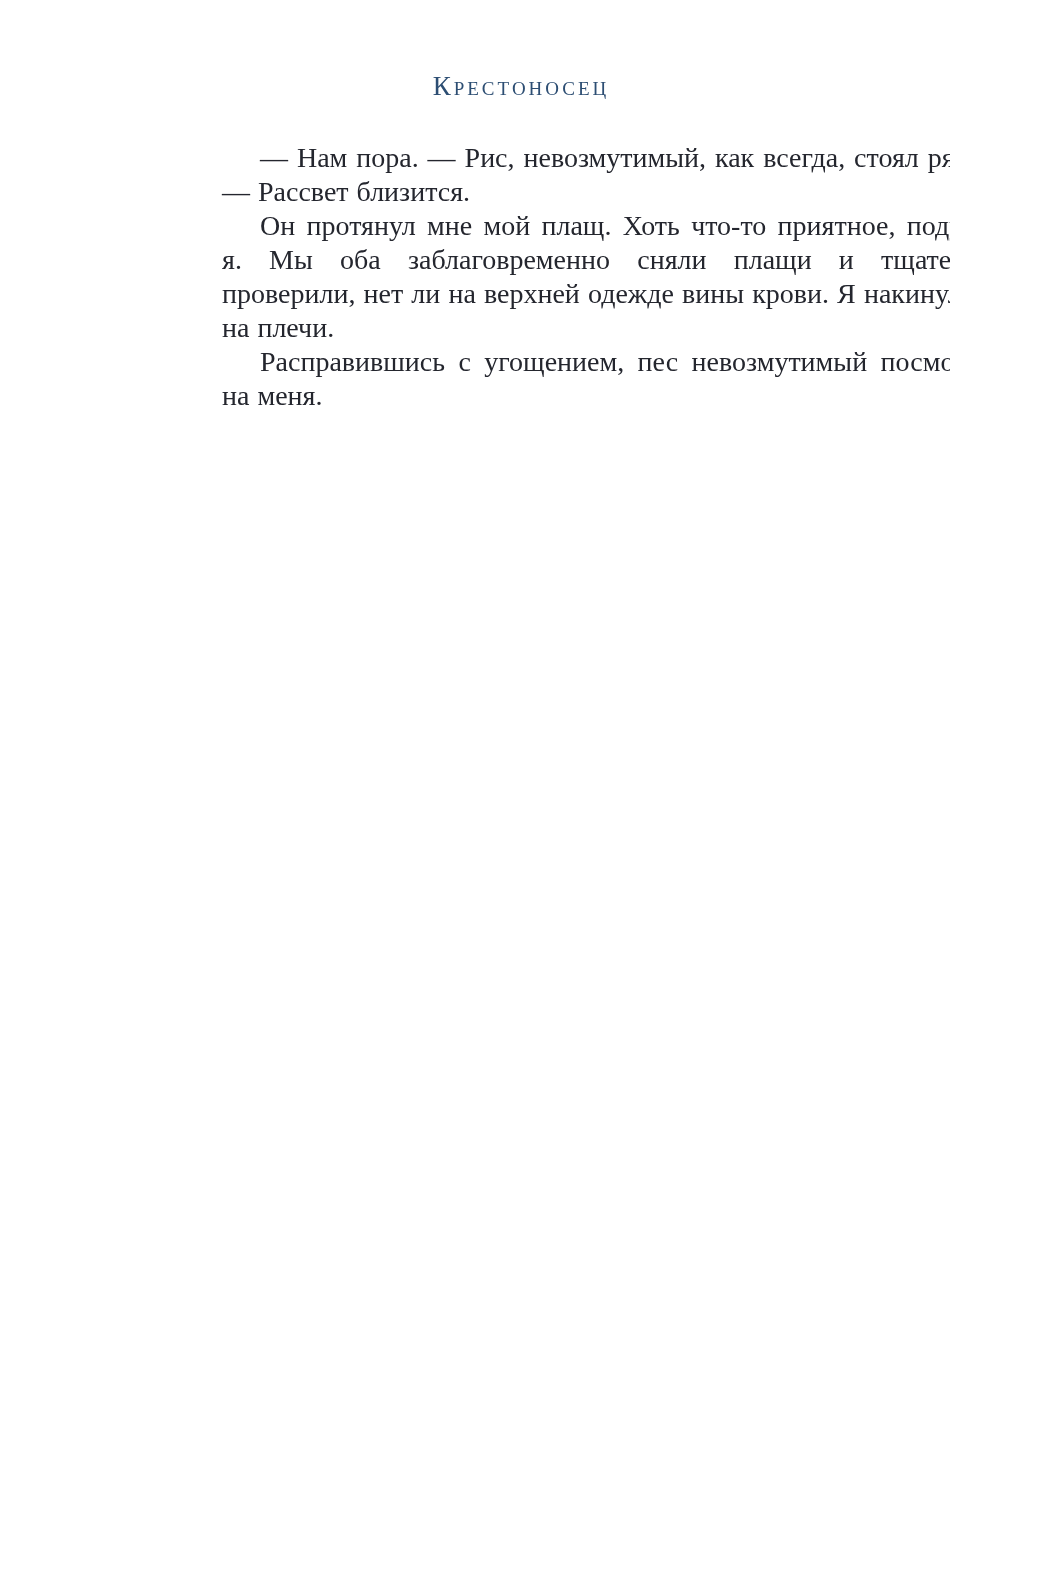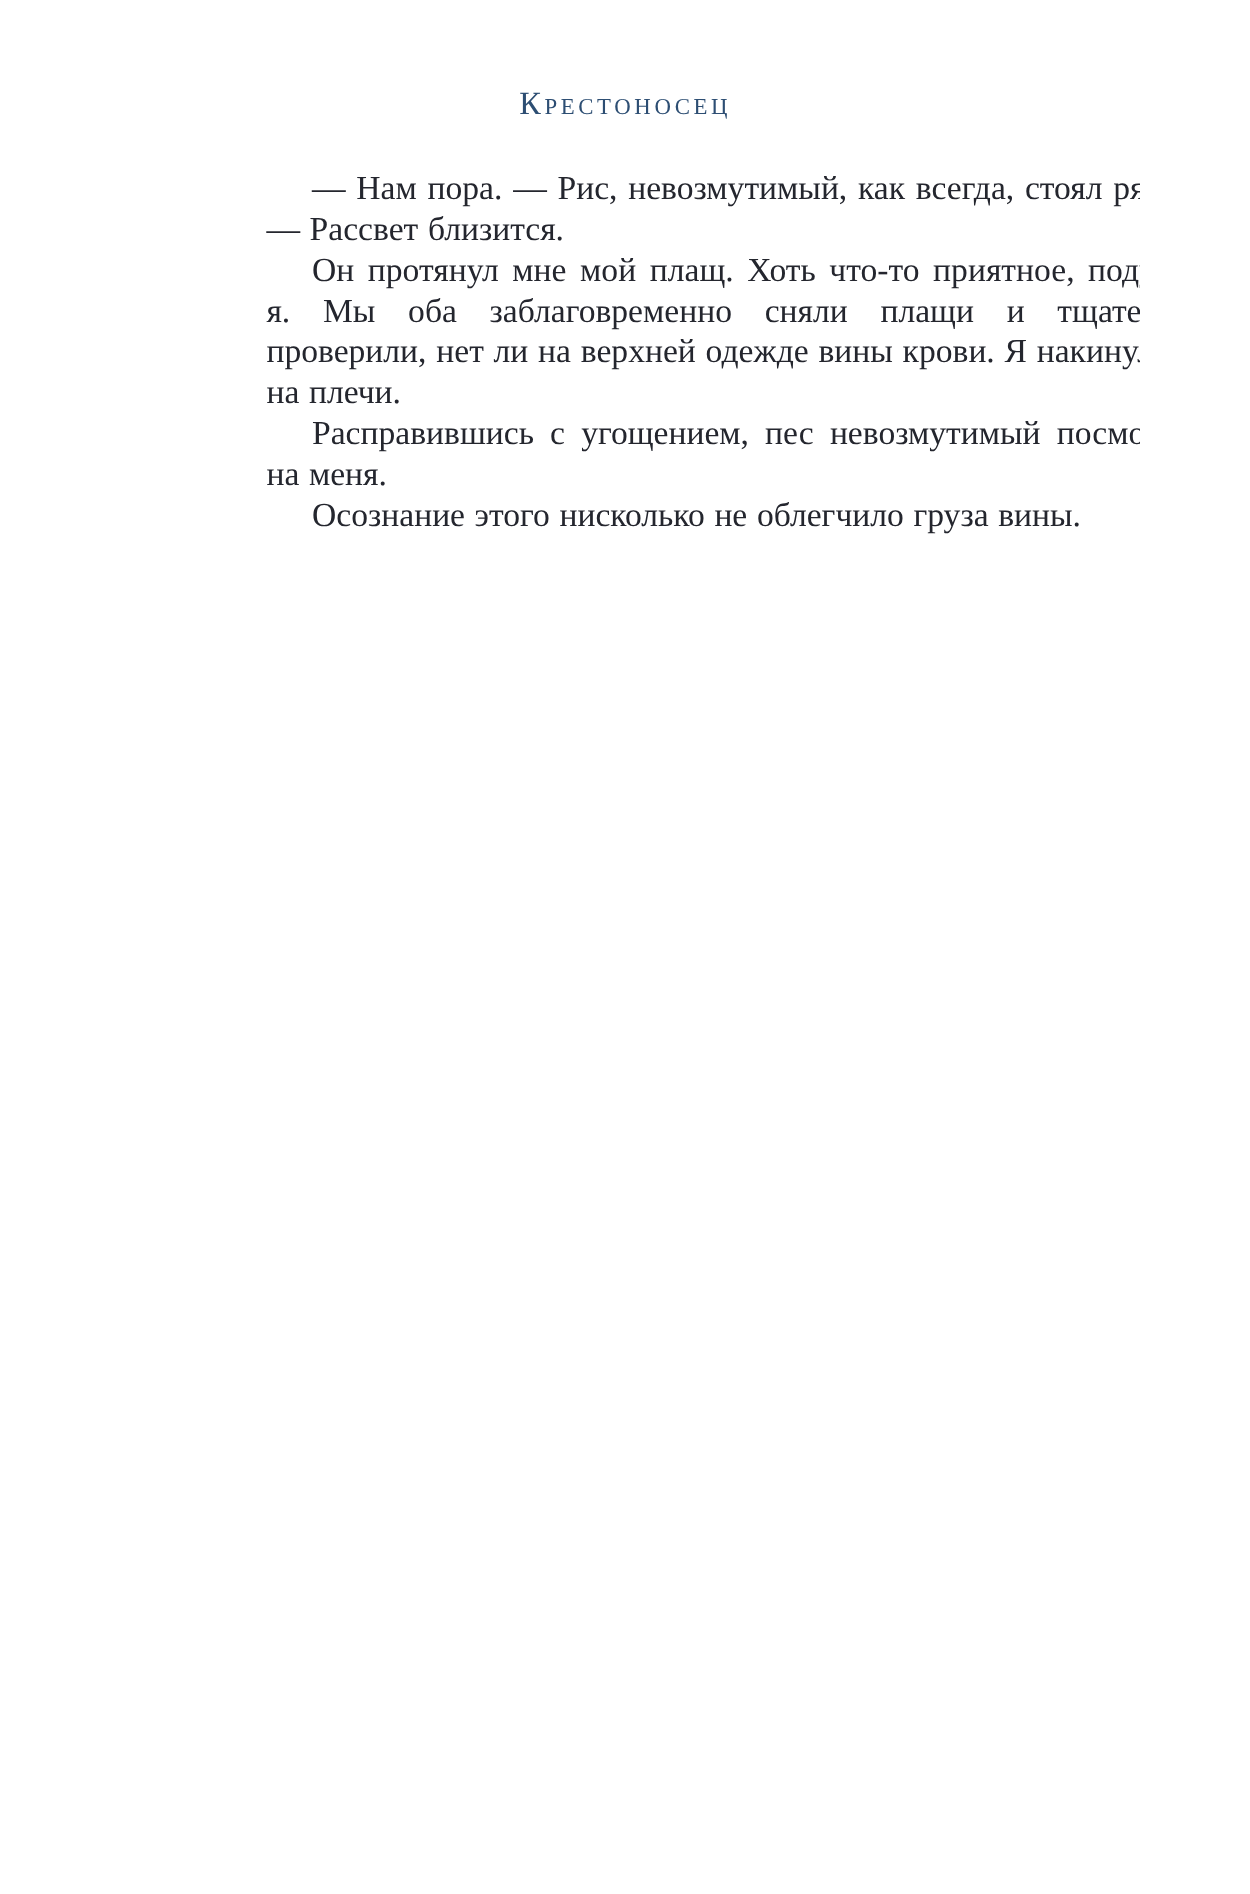--- a/index.html
+++ b/index.html
@@ -50,15 +50,14 @@
 </head>
 <body>
 
 <div class="book-page">
   <div class="running-header">Крестоносец</div>
 
   <div class="page-text">
     <p>— Нам пора. — Рис, невозмутимый, как всегда, стоял рядом. — Рассвет близится.</p>
     <p>Он протянул мне мой плащ. Хоть что-то приятное, подумал я. Мы оба заблаговременно сняли плащи и тщательно проверили, нет ли на верхней одежде вины крови. Я накинул его на плечи.</p>
     <p>Расправившись с угощением, пес невозмутимый посмотрел на меня.</p>
-    <p>Осознание этого нисколько не облегчило груза вины.</p>
   </div>
 </div>
 
 </body></html>

